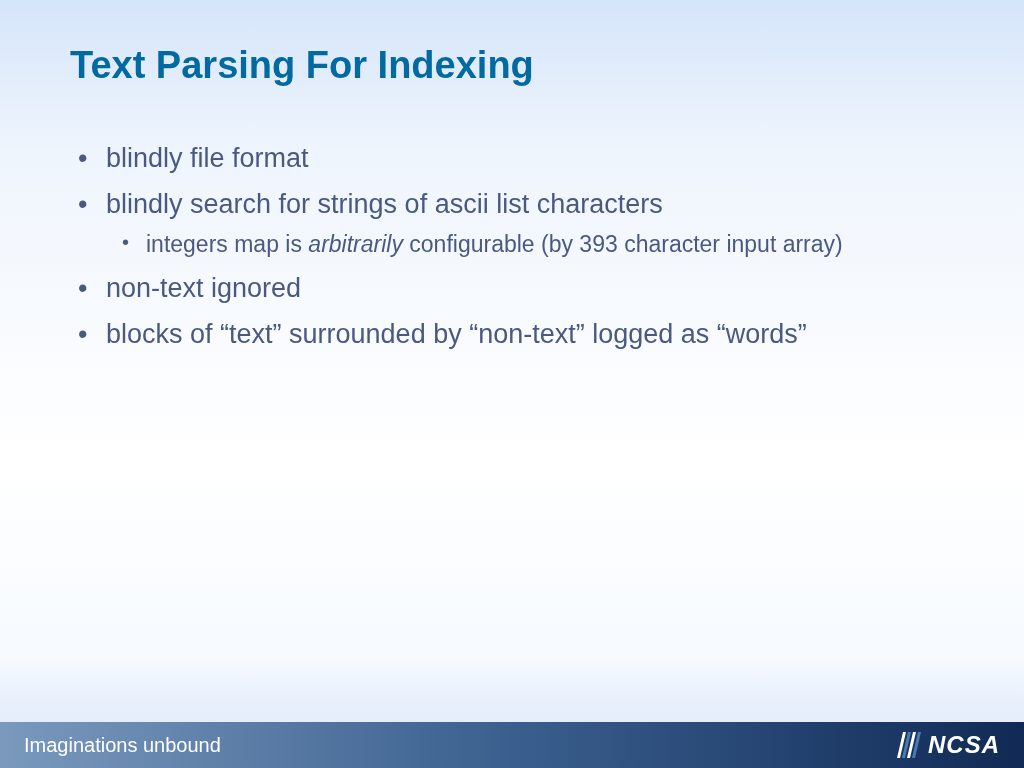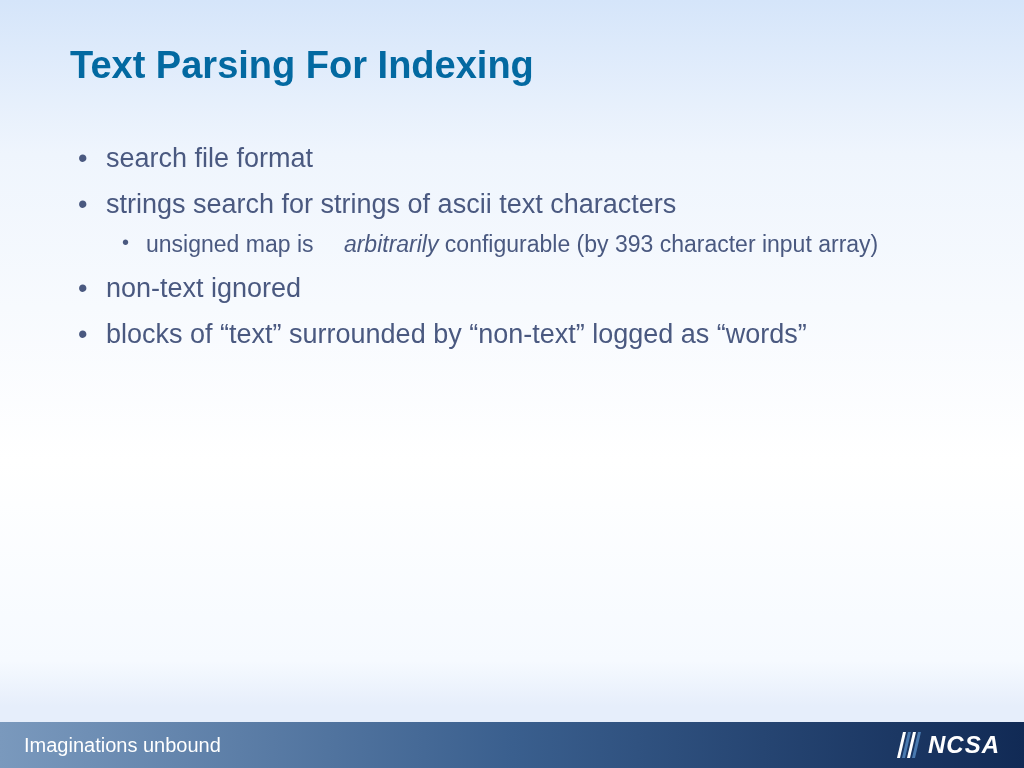--- a/index.html
+++ b/index.html
@@ -67,21 +67,20 @@
   ul.sub-list > li::before {
     content: "•";
     position: absolute;
     left: 16px;
     top: 0;
     color: #4a5980;
     font-size: 20px;
   }
   .italic {
     font-style: italic;
-    margin-left: 24px;
   }
   .footer-bar {
     position: absolute;
     bottom: 0;
     left: 0;
     right: 0;
     height: 46px;
     background: linear-gradient(to right, #7a99bd 0%, #3a5f8e 50%, #112a55 100%);
     display: flex;
     align-items: center;
@@ -112,25 +111,25 @@
   }
 </style>
 </head>
 <body>
 
 <div class="slide">
   <div class="title">Text Parsing For Indexing</div>
 
   <div class="content">
     <ul class="main-list">
-      <li><span>search file format</span></li>
+      <li><span>blindly file format</span></li>
       <li>
-        <span>strings search for strings of ascii text characters</span>
+        <span>blindly search for strings of ascii list characters</span>
         <ul class="sub-list">
-          <li><span>unsigned map is </span><span class="italic">arbitrarily</span><span> configurable (by 393 character input array)</span></li>
+          <li><span>integers map is </span><span class="italic">arbitrarily</span><span> configurable (by 393 character input array)</span></li>
         </ul>
       </li>
       <li><span>non-text ignored</span></li>
       <li><span>blocks of “text” surrounded by “non-text” logged as “words”</span></li>
     </ul>
   </div>
 
   <div class="footer-bar">
     <div class="footer-text">Imaginations unbound</div>
     <div class="logo">

